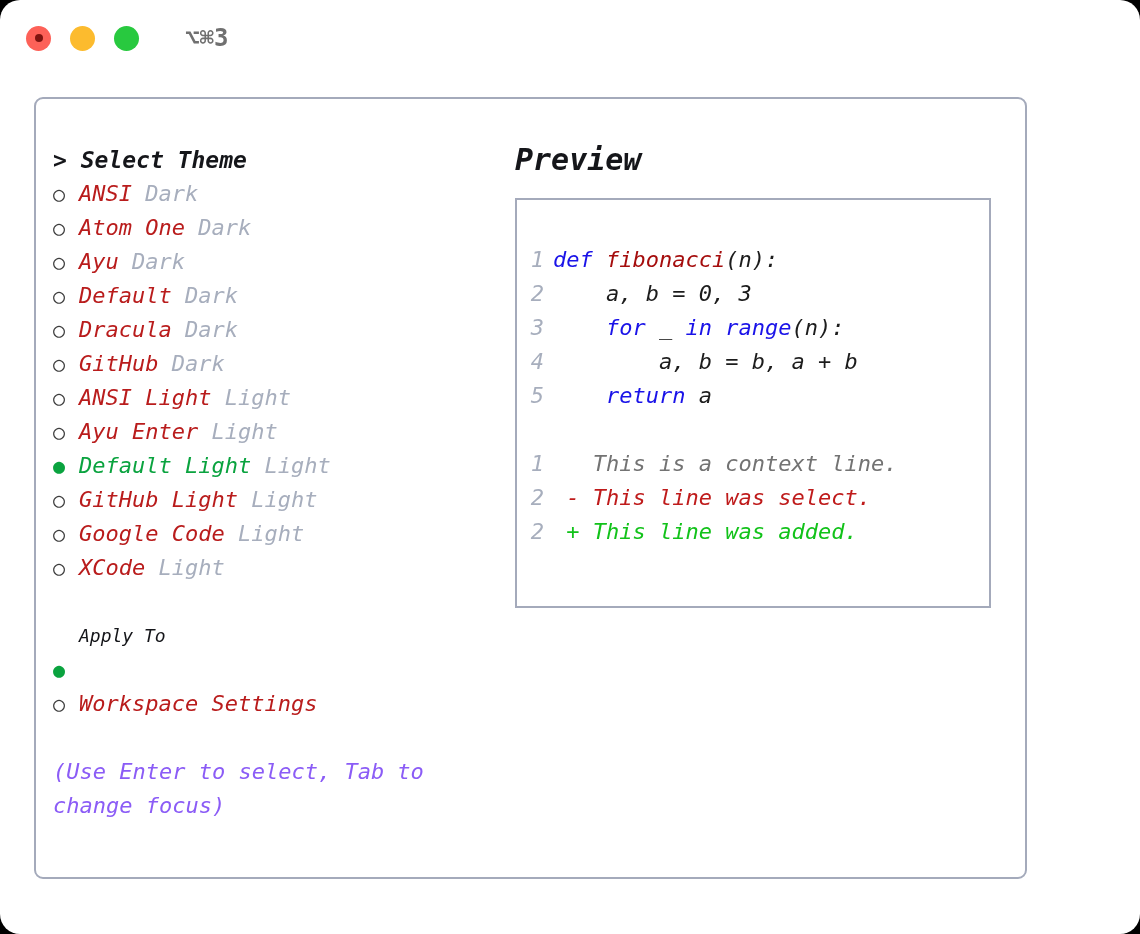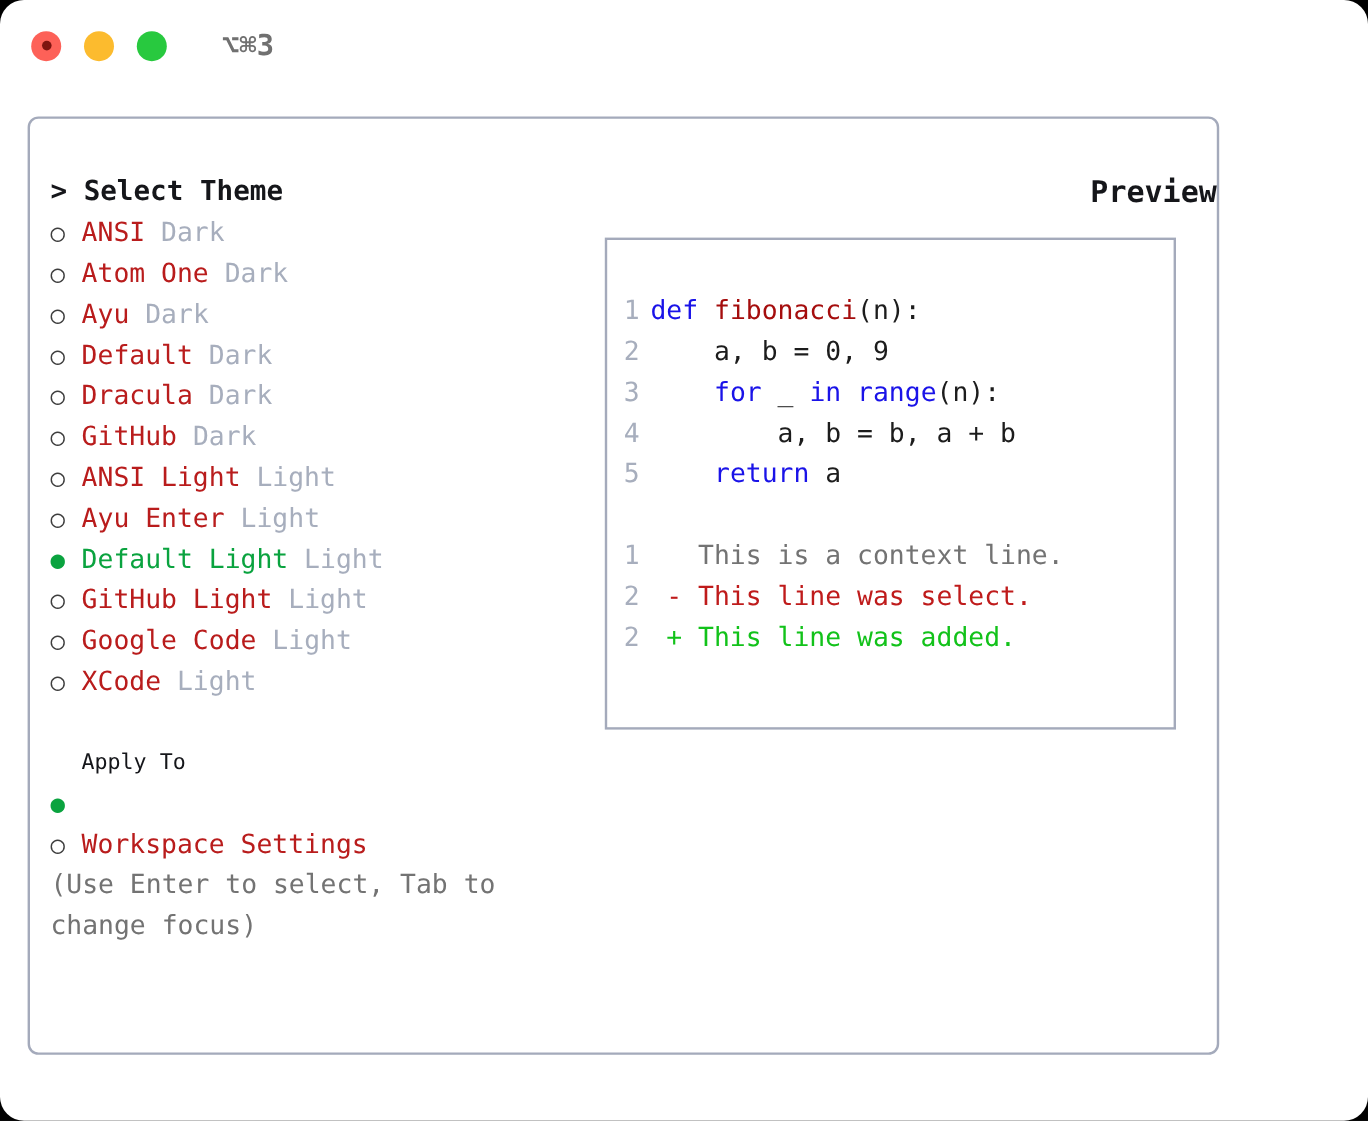--- a/index.html
+++ b/index.html
@@ -57,28 +57,29 @@
     font-size: 24px;
     font-weight: bold;
     color: #707070;
     letter-spacing: 0px;
     white-space: pre;
   }
 
   
   .panel {
     position: absolute;
-    left: 23px;
+    left: 34px;
     top: 97px;
     width: 993px;
     height: 782px;
     border: 2px solid #a4aabb;
     border-radius: 9px;
     box-sizing: border-box;
     background: #ffffff;
+    font-style: italic;
   }
 
   .columns {
     display: flex;
     padding: 44px 0 0 0;
   }
   .col-left  { width: 470px; padding-left: 17px; box-sizing: border-box; }
   .col-right { flex: 1; padding-left: 9px; box-sizing: border-box; }
 
   
@@ -114,36 +115,36 @@
   .section-header {
     font-size: 18px;
     color: #15161a;
     line-height: 34px;
     height: 34px;
     padding-left: 26px;
     white-space: pre;
   }
 
   .hint {
+    margin-top: 34px;
     font-size: 22px;
     line-height: 34px;
-    color: #737373;
+    color: #8b5cf6;
     width: 410px;
     white-space: pre-wrap;
   }
 
   
   .preview-title {
-    font-size: 25px;
+    font-size: 30px;
     font-weight: bold;
     color: #15161a;
     line-height: 34px;
     height: 34px;
     white-space: pre;
-    text-align: right;
   }
   .code-box {
     margin-top: 21px;
     width: 476px;
     height: 410px;
     border: 2px solid #a4aabb;
     box-sizing: border-box;
     padding: 43px 0 0 0;
     background: #ffffff;
   }
@@ -219,21 +220,21 @@
 
         <div class="hint">(Use Enter to select, Tab to change focus)</div>
       </div>
 
       <div class="col-right">
         <div class="preview-title">Preview</div>
 
         <div class="code-box">
           <div id="code-lines">
               <div class="code-line"><span class="ln">1</span><span class="code-text"><span class="kw">def </span><span class="fn">fibonacci</span><span class="plain">(n):</span></span></div>
-              <div class="code-line"><span class="ln">2</span><span class="code-text"><span class="plain">    a, b = 0, 9</span></span></div>
+              <div class="code-line"><span class="ln">2</span><span class="code-text"><span class="plain">    a, b = 0, 3</span></span></div>
               <div class="code-line"><span class="ln">3</span><span class="code-text"><span class="plain">    </span><span class="kw">for</span><span class="plain"> _ </span><span class="kw">in</span><span class="plain"> </span><span class="kw">range</span><span class="plain">(n):</span></span></div>
               <div class="code-line"><span class="ln">4</span><span class="code-text"><span class="plain">        a, b = b, a + b</span></span></div>
               <div class="code-line"><span class="ln">5</span><span class="code-text"><span class="plain">    </span><span class="kw">return</span><span class="plain"> a</span></span></div>
             </div>
           <div class="blank-line"></div>
           <div id="diff-lines">
               <div class="code-line"><span class="ln">1</span><span class="code-text"><span class="ctx">   This is a context line.</span></span></div>
               <div class="code-line"><span class="ln">2</span><span class="code-text"><span class="del"> - This line was select.</span></span></div>
               <div class="code-line"><span class="ln">2</span><span class="code-text"><span class="add"> + This line was added.</span></span></div>
             </div>

